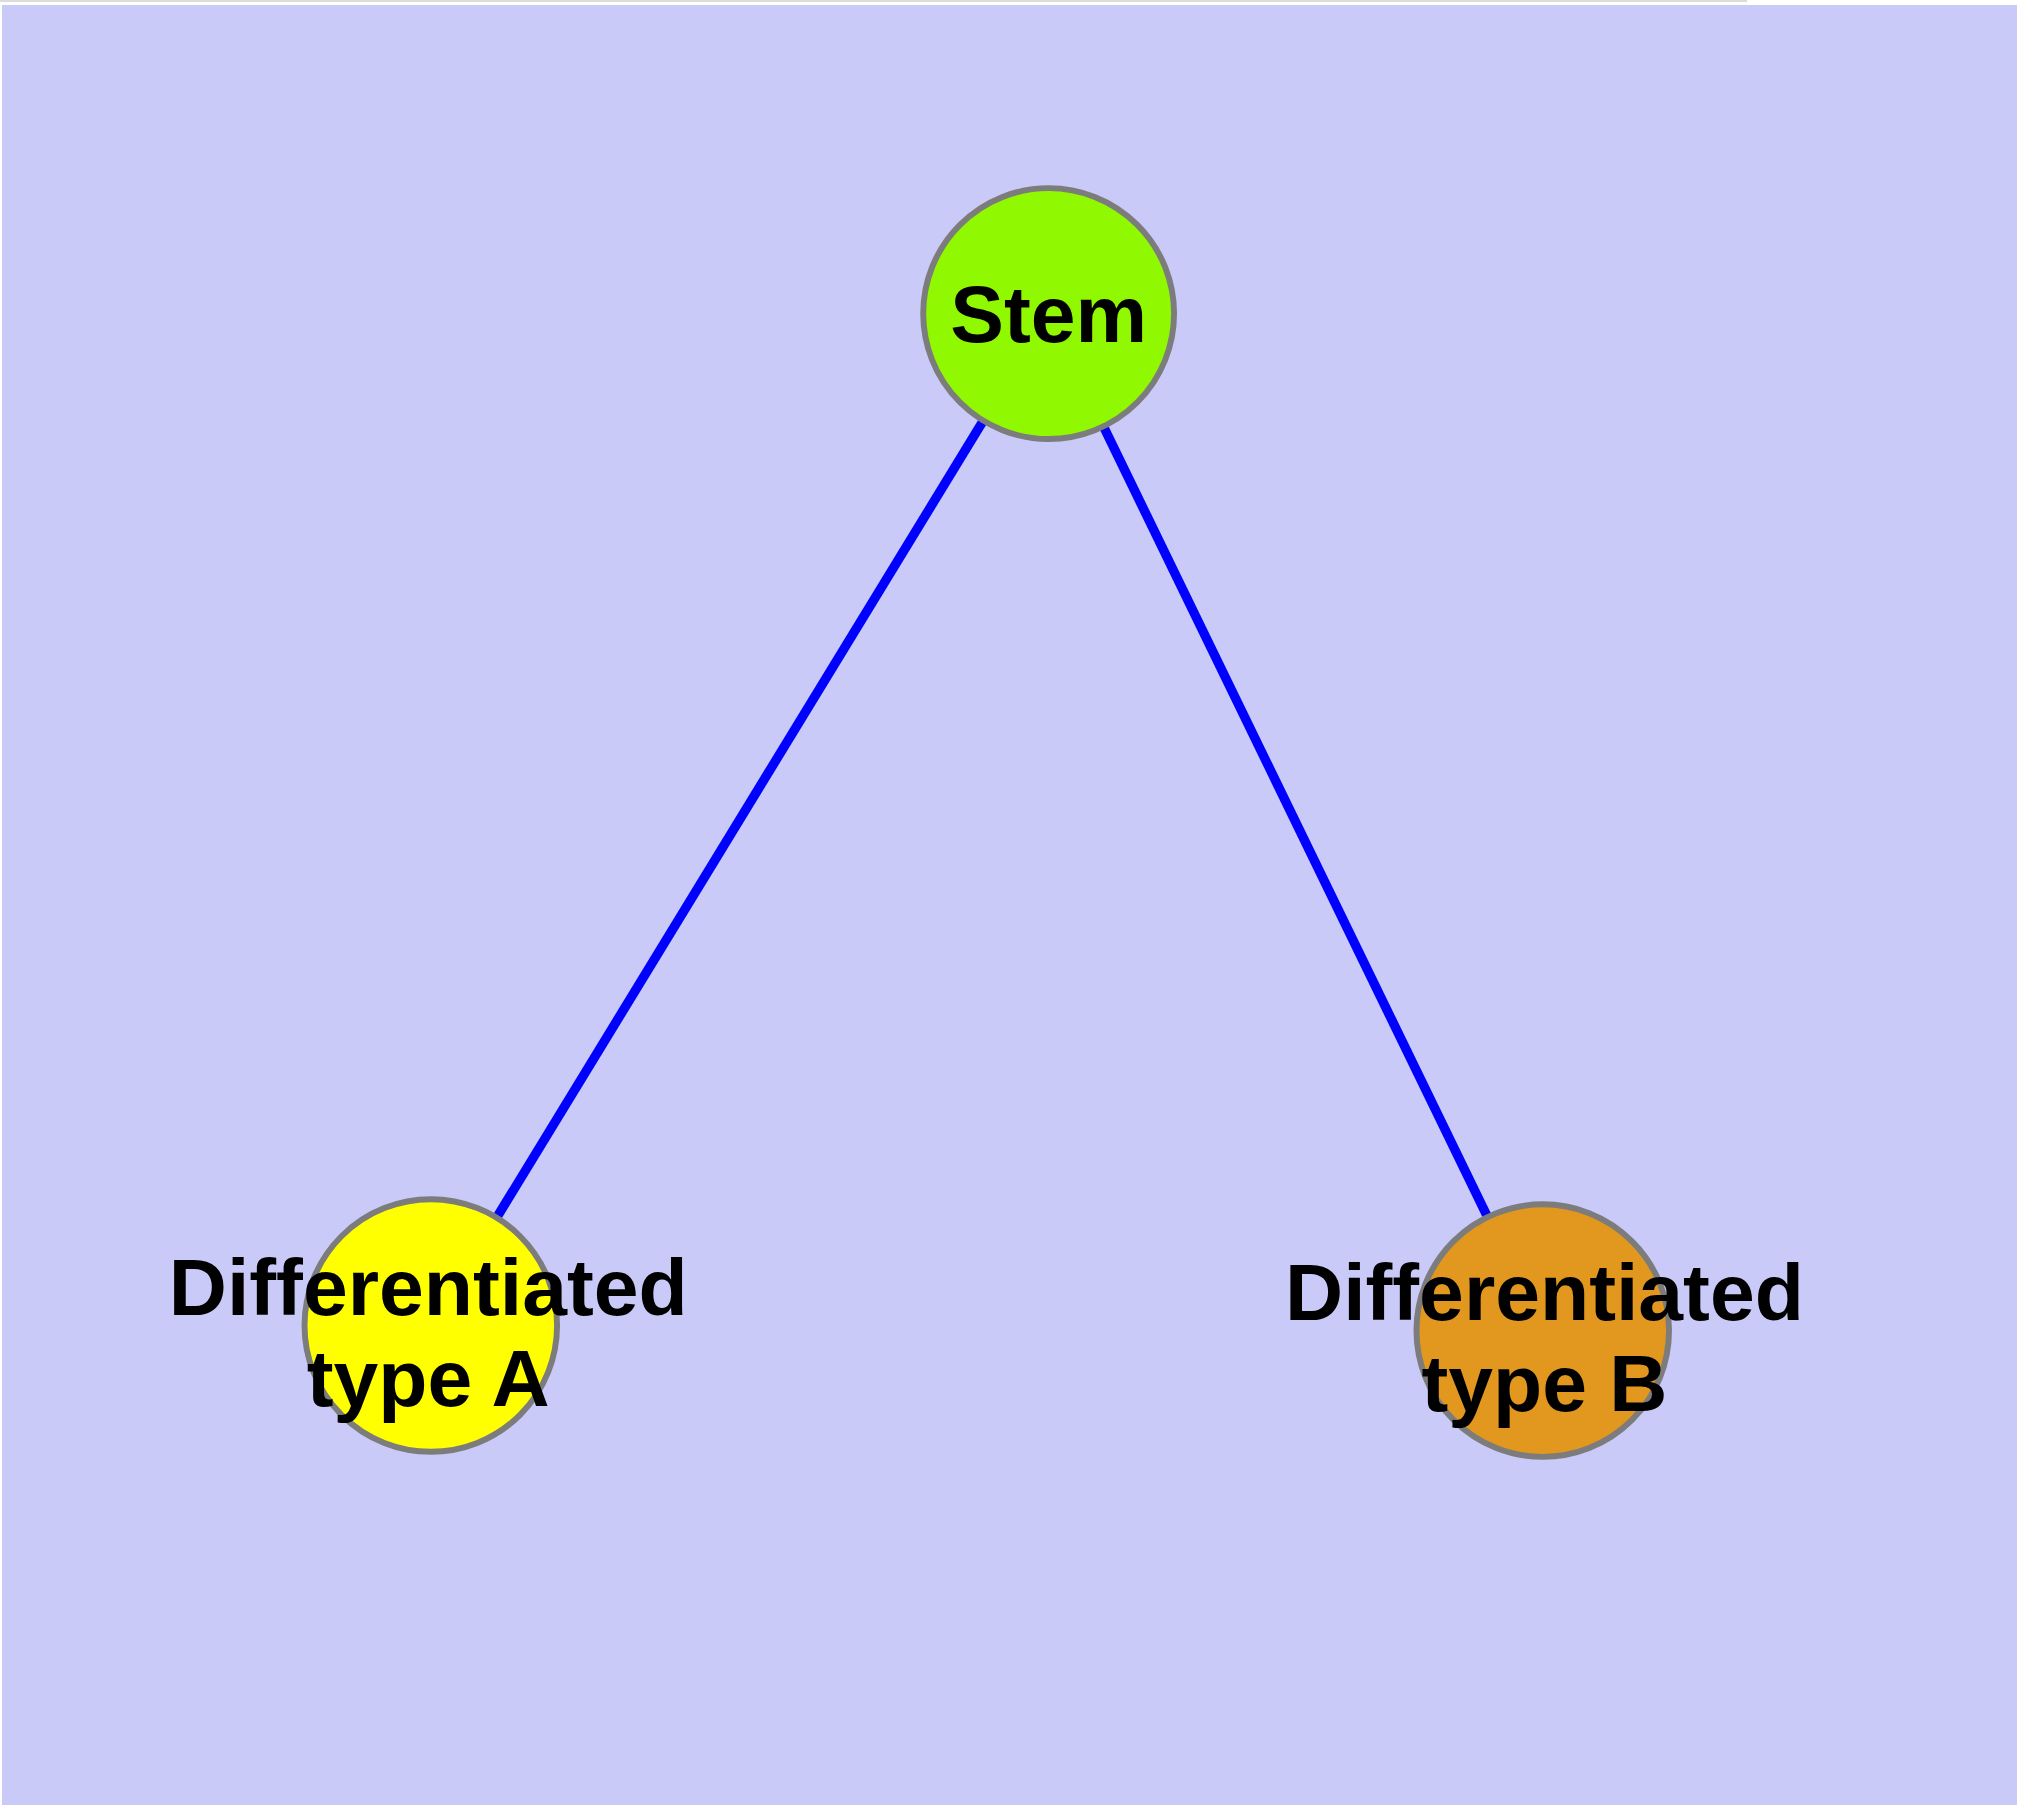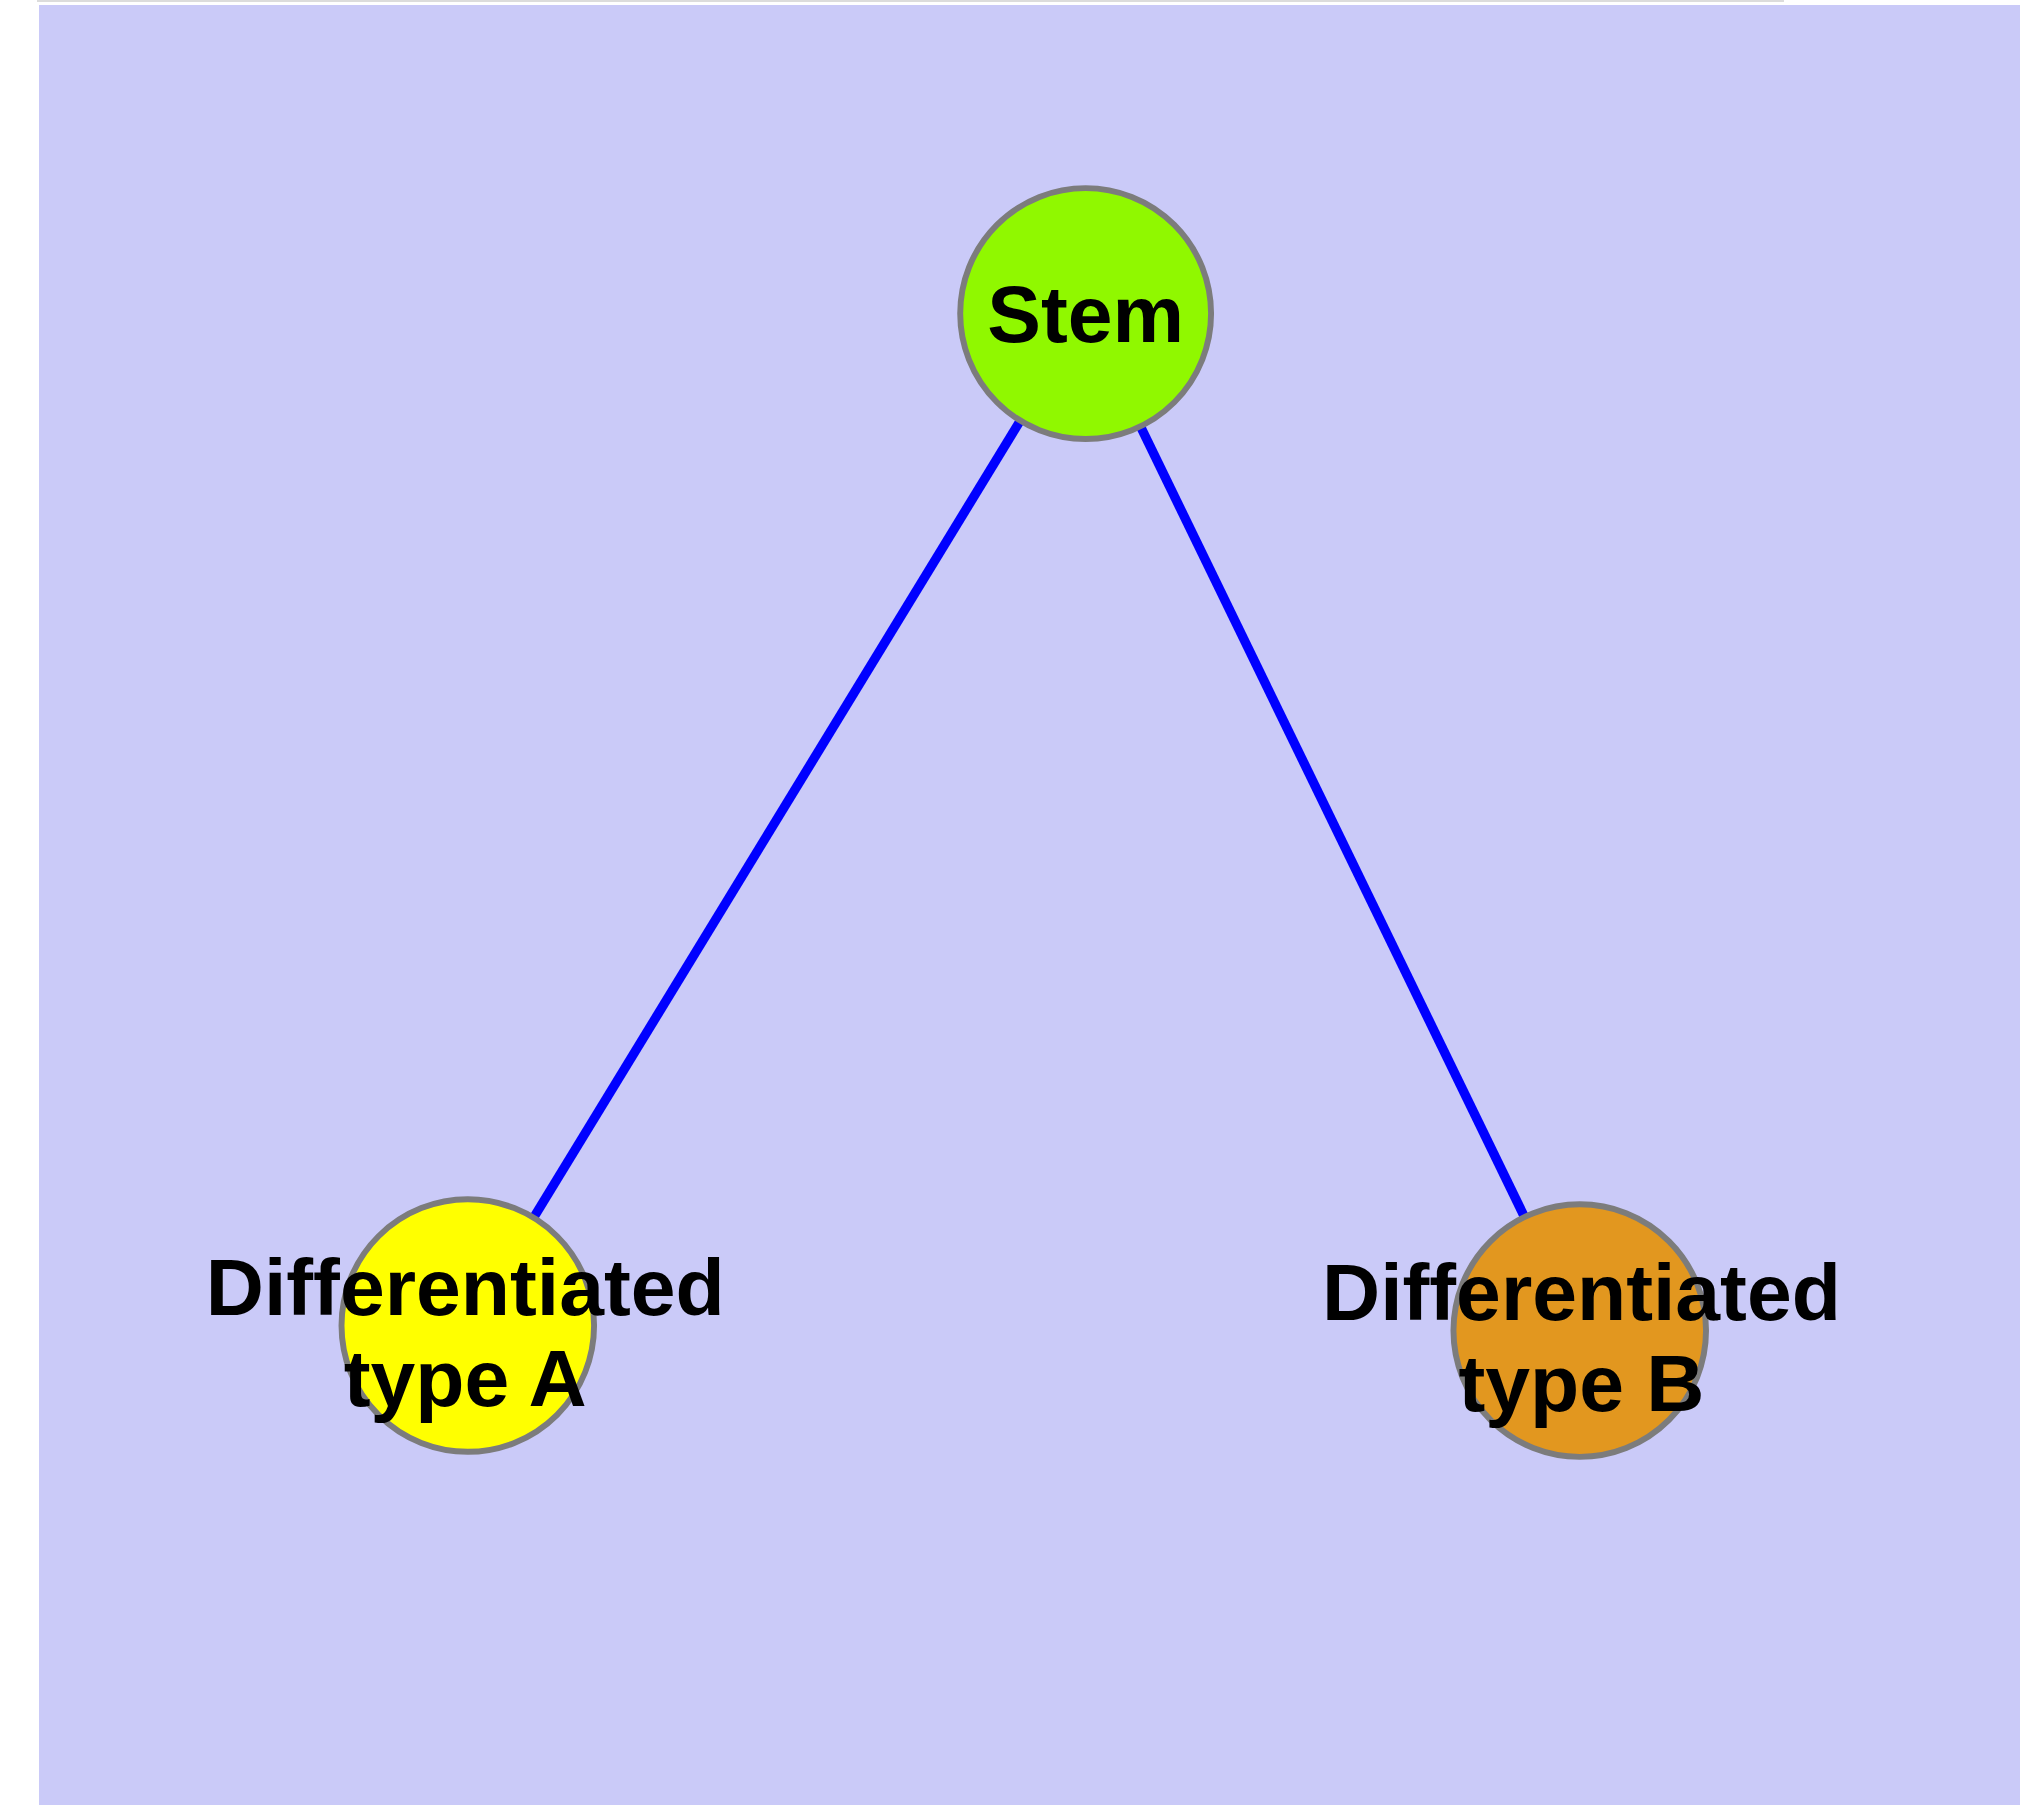--- a/index.html
+++ b/index.html
@@ -9,21 +9,20 @@
     height: 1812px;
     background: #ffffff;
     overflow: hidden;
     font-family: "Liberation Sans", sans-serif;
   }
   .stage {
     position: relative;
     width: 1747px;
     height: 1812px;
     background: #ffffff;
-    margin-left: 37px;
   }
   .top-hairline {
     position: absolute;
     top: 0; left: 0; right: 0;
     height: 1.7px;
     background: #dcdcdc;
   }
   .canvas {
     position: absolute;
     left: 1.7px;

